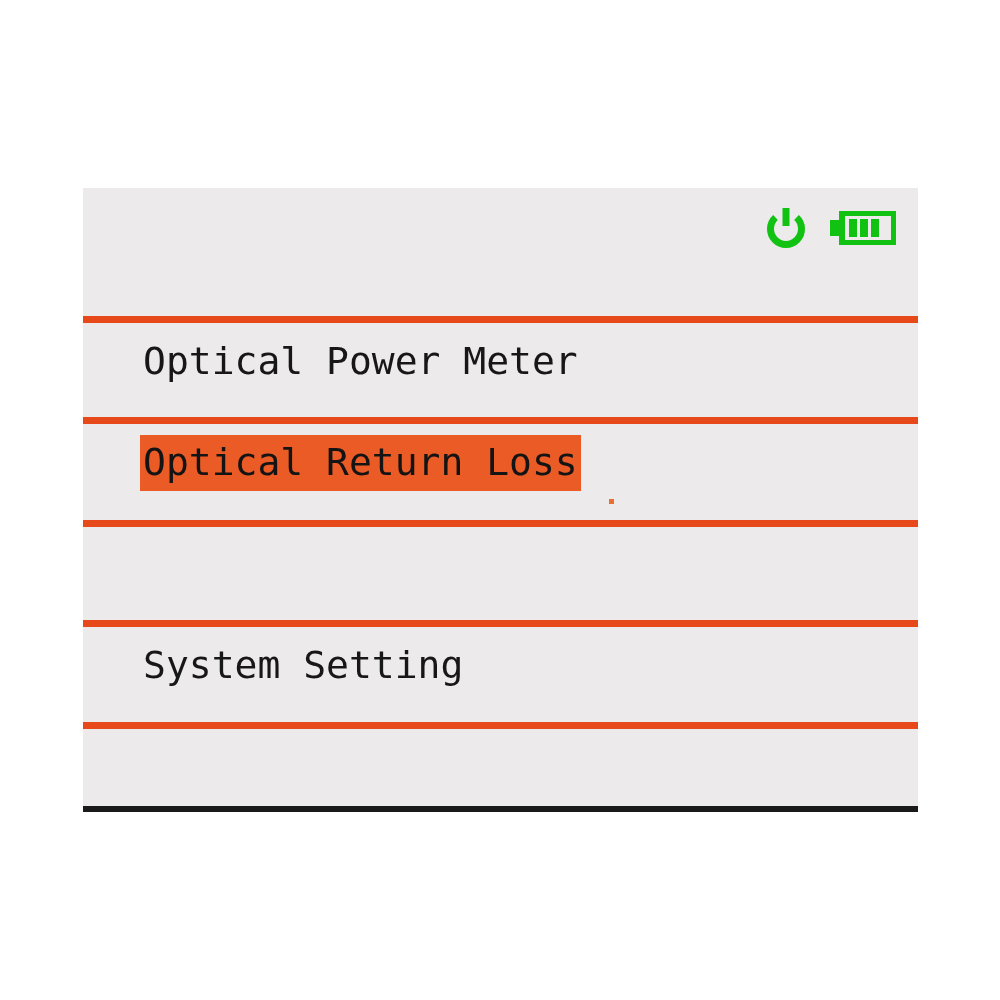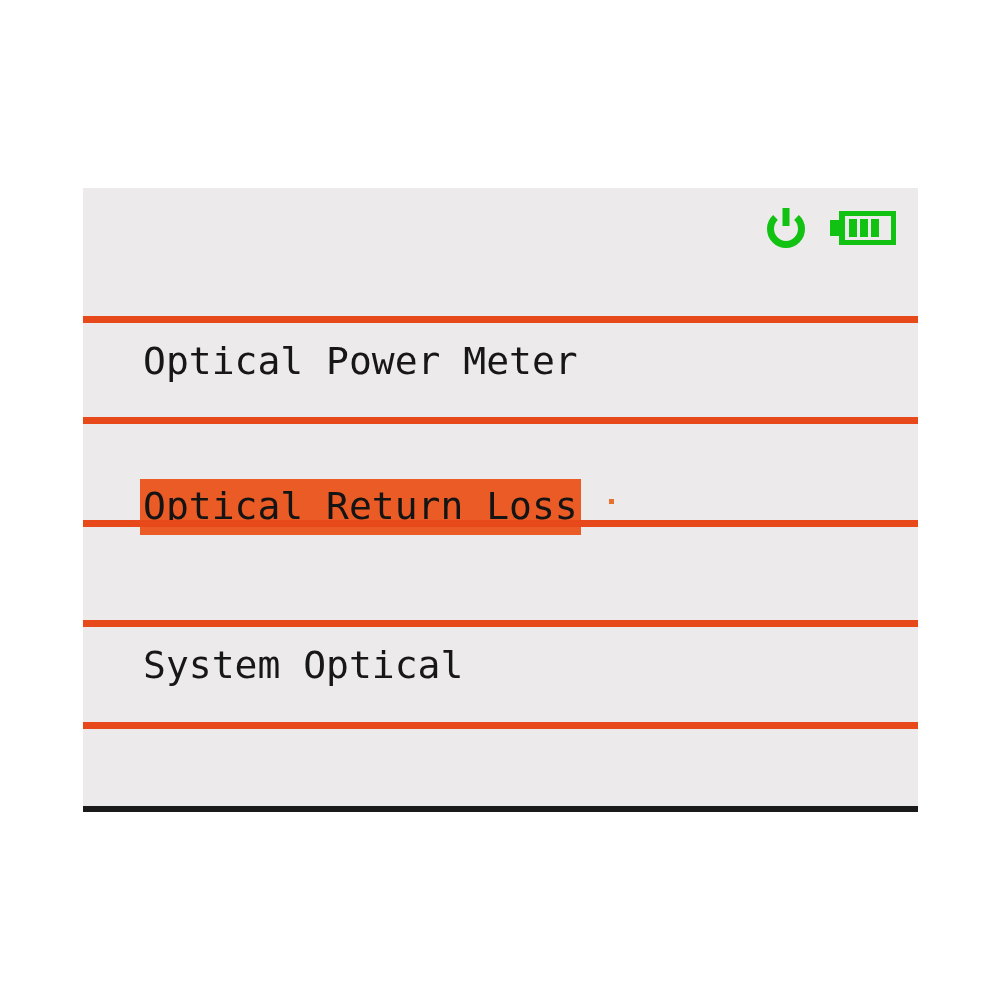--- a/index.html
+++ b/index.html
@@ -70,21 +70,20 @@
     letter-spacing: 0px;
     color: #171717;
     white-space: pre;
     padding: 8px 0px 10px 0px;
   }
   .menu-row.selected .menu-label {
     background: #EA5B26;
     color: #141414;
     padding: 8px 3px 10px 3px;
     left: 57px;
-    margin-top: 44px;
   }
 
   
   #blank-row {
     position: absolute;
     left: 0;
     width: 835px;
     height: 79px;
     box-sizing: border-box;
   }
@@ -149,21 +148,21 @@
   <div class="menu-row selected" style="top:236px;">
     <span class="menu-label">Optical Return Loss</span>
   </div>
 
   <div class="divider" style="top:332px;"></div>
 
 
   <div class="divider" style="top:432px;"></div>
 
   <div class="menu-row" style="top:439px;">
-    <span class="menu-label">System Optical</span>
+    <span class="menu-label">System Setting</span>
   </div>
 
   <div class="divider" style="top:534px;"></div>
 
   <div id="blank-row" style="top:541px;"></div>
 
 </div>
 
 <div id="pixel-artifact"></div>
 <div id="bottom-bezel"></div>

